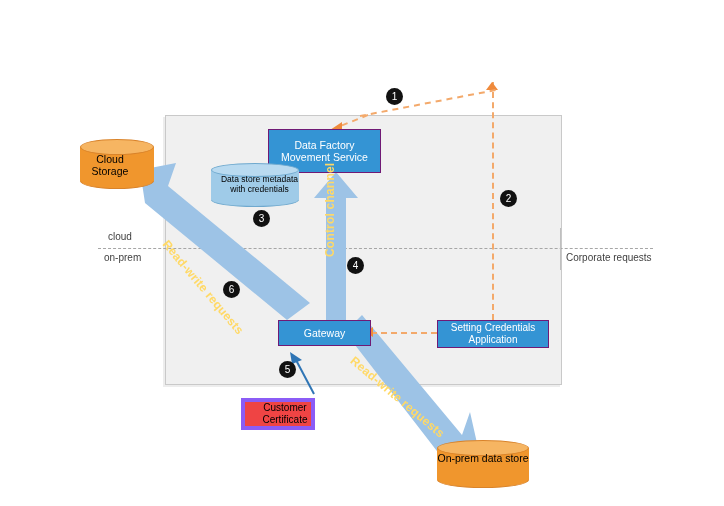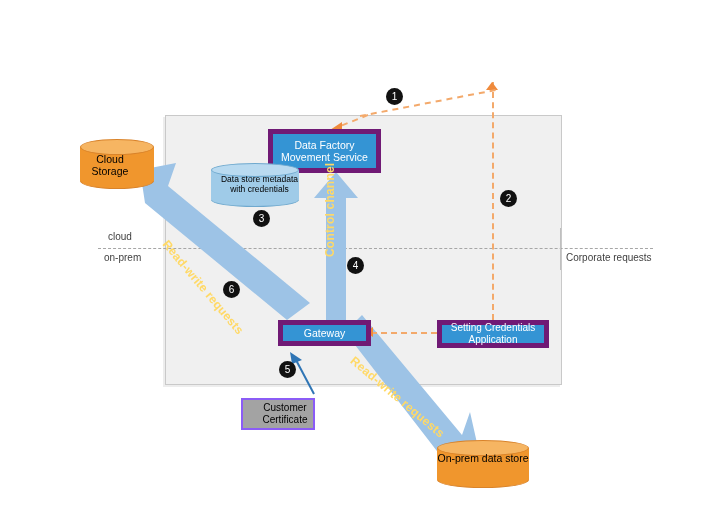--- a/index.html
+++ b/index.html
@@ -37,25 +37,25 @@
     text-align: center;
     line-height: 1.18;
     color: #ffffff;
   }
   .rect-green {
     background: #4a7f26;
     border: 1px solid #3d6b1f;
   }
   .rect-blue {
     background: #3494d4;
-    border: 5px solid #701a75;
+    border: 1px solid #701a75;
   }
   .rect-orange {
-    background: #a3a3a3;
-    border: 2px solid #8b5cf6;
+    background: #ef4444;
+    border: 4px solid #8b5cf6;
     color: #000000;
     padding-left: 14px;
   }
 
   #azure-portal {
     left: 443px; top: 44px;
     width: 98px; height: 38px;
     font-size: 10.5px;
   }
   #dfms {

